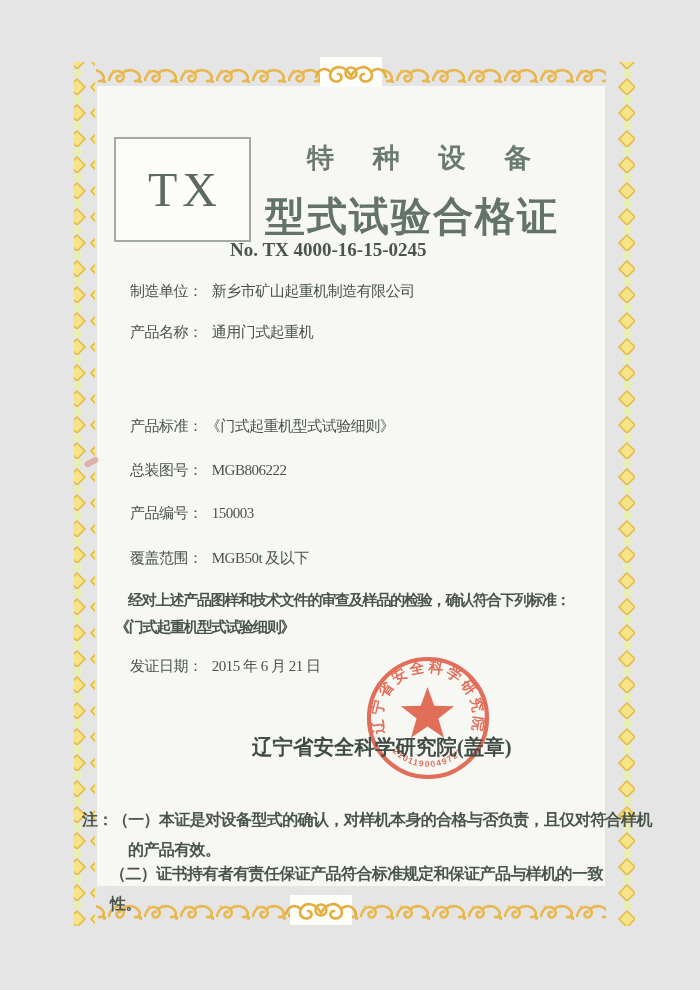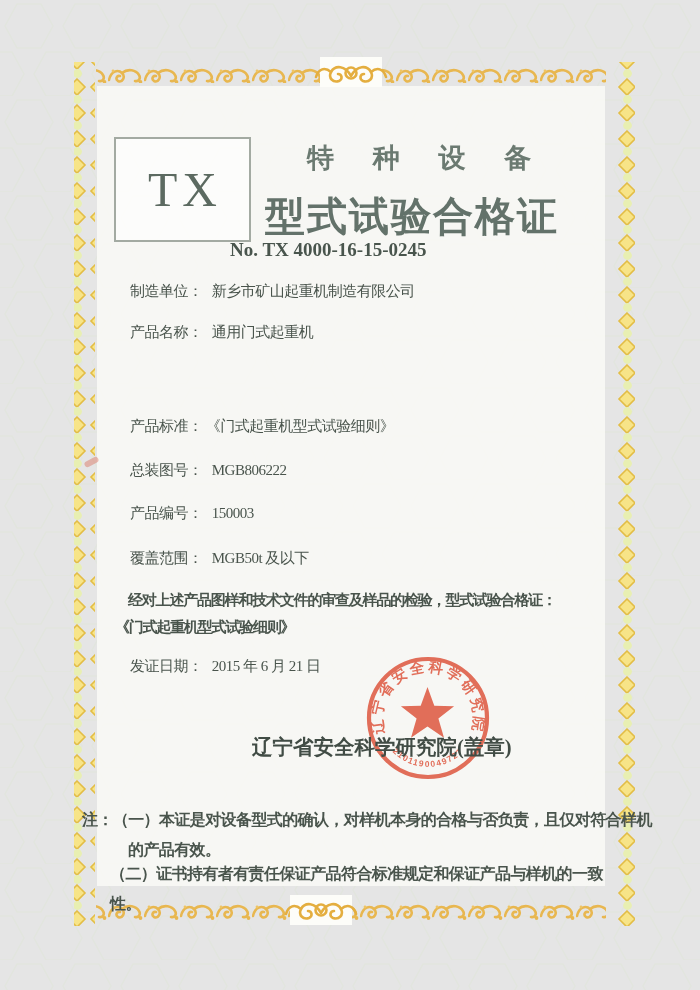--- a/index.html
+++ b/index.html
@@ -142,21 +142,21 @@
   </div>
   <div class="field-row" style="top:504px">
     <span class="flabel">产品编号：</span>
     <span class="fvalue">150003</span>
   </div>
   <div class="field-row" style="top:549px">
     <span class="flabel">覆盖范围：</span>
     <span class="fvalue">MGB50t 及以下</span>
   </div>
 
-  <div class="para-line" style="left:128px;top:591px">经对上述产品图样和技术文件的审查及样品的检验，型式试验合格证：</div>
+  <div class="para-line" style="left:128px;top:591px">经对上述产品图样和技术文件的审查及样品的检验，确认符合下列标准：</div>
   <div class="para-line" style="left:115px;top:618px">《门式起重机型式试验细则》</div>
 
   <div class="field-row" style="top:657px">
     <span class="flabel">发证日期：</span>
     <span class="fvalue">2015 年 6 月 21 日</span>
   </div>
 
   <svg class="stamp-svg" width="150" height="152" viewBox="0 0 150 152" aria-hidden="true">
     <defs>
       <path id="arcTop" d="M30.8 89.7 A46 46 0 1 1 117.2 89.7" fill="none"></path>

